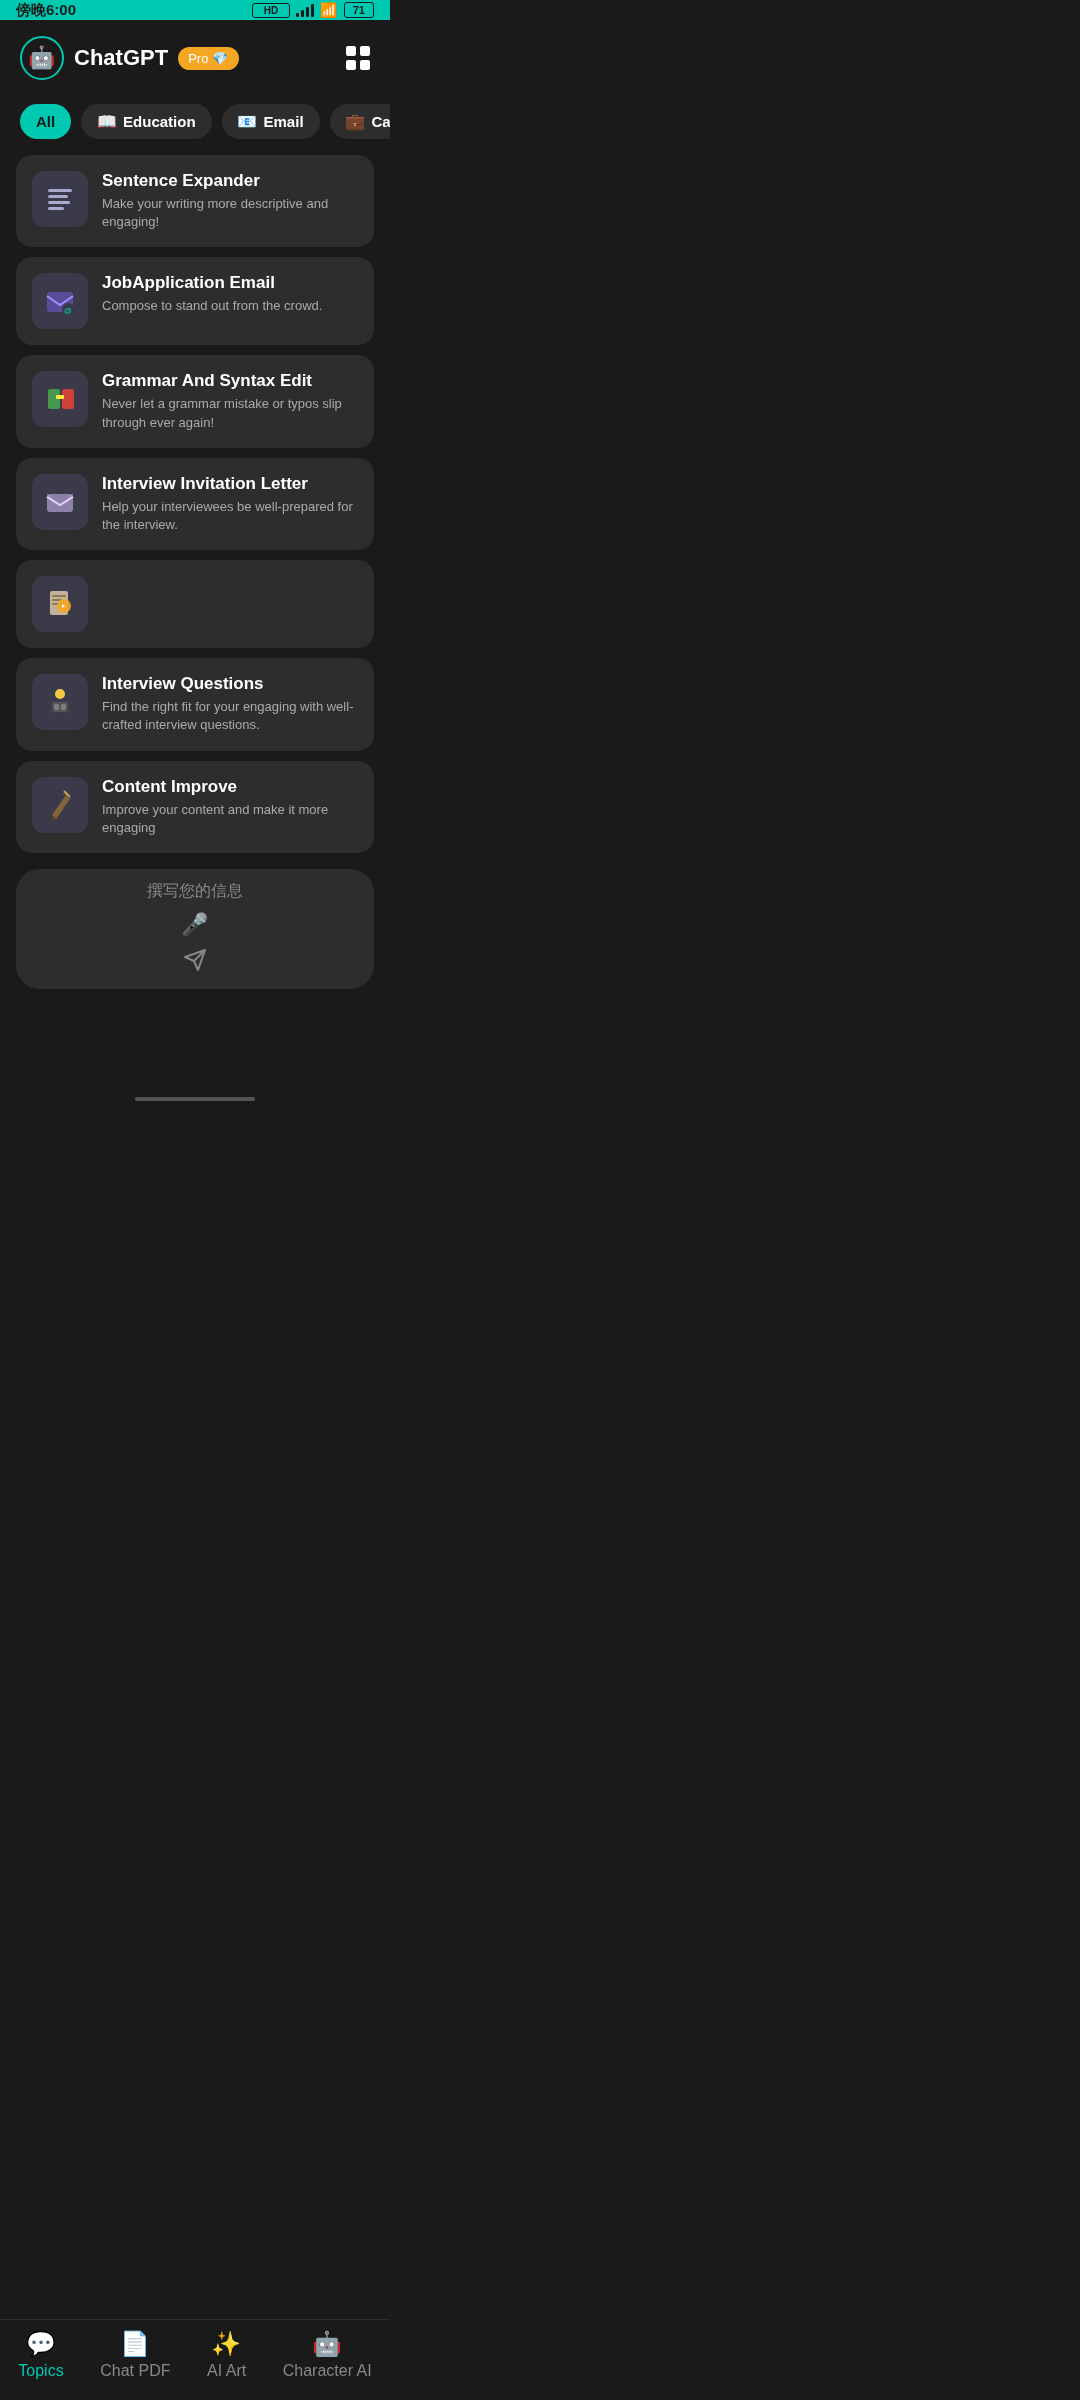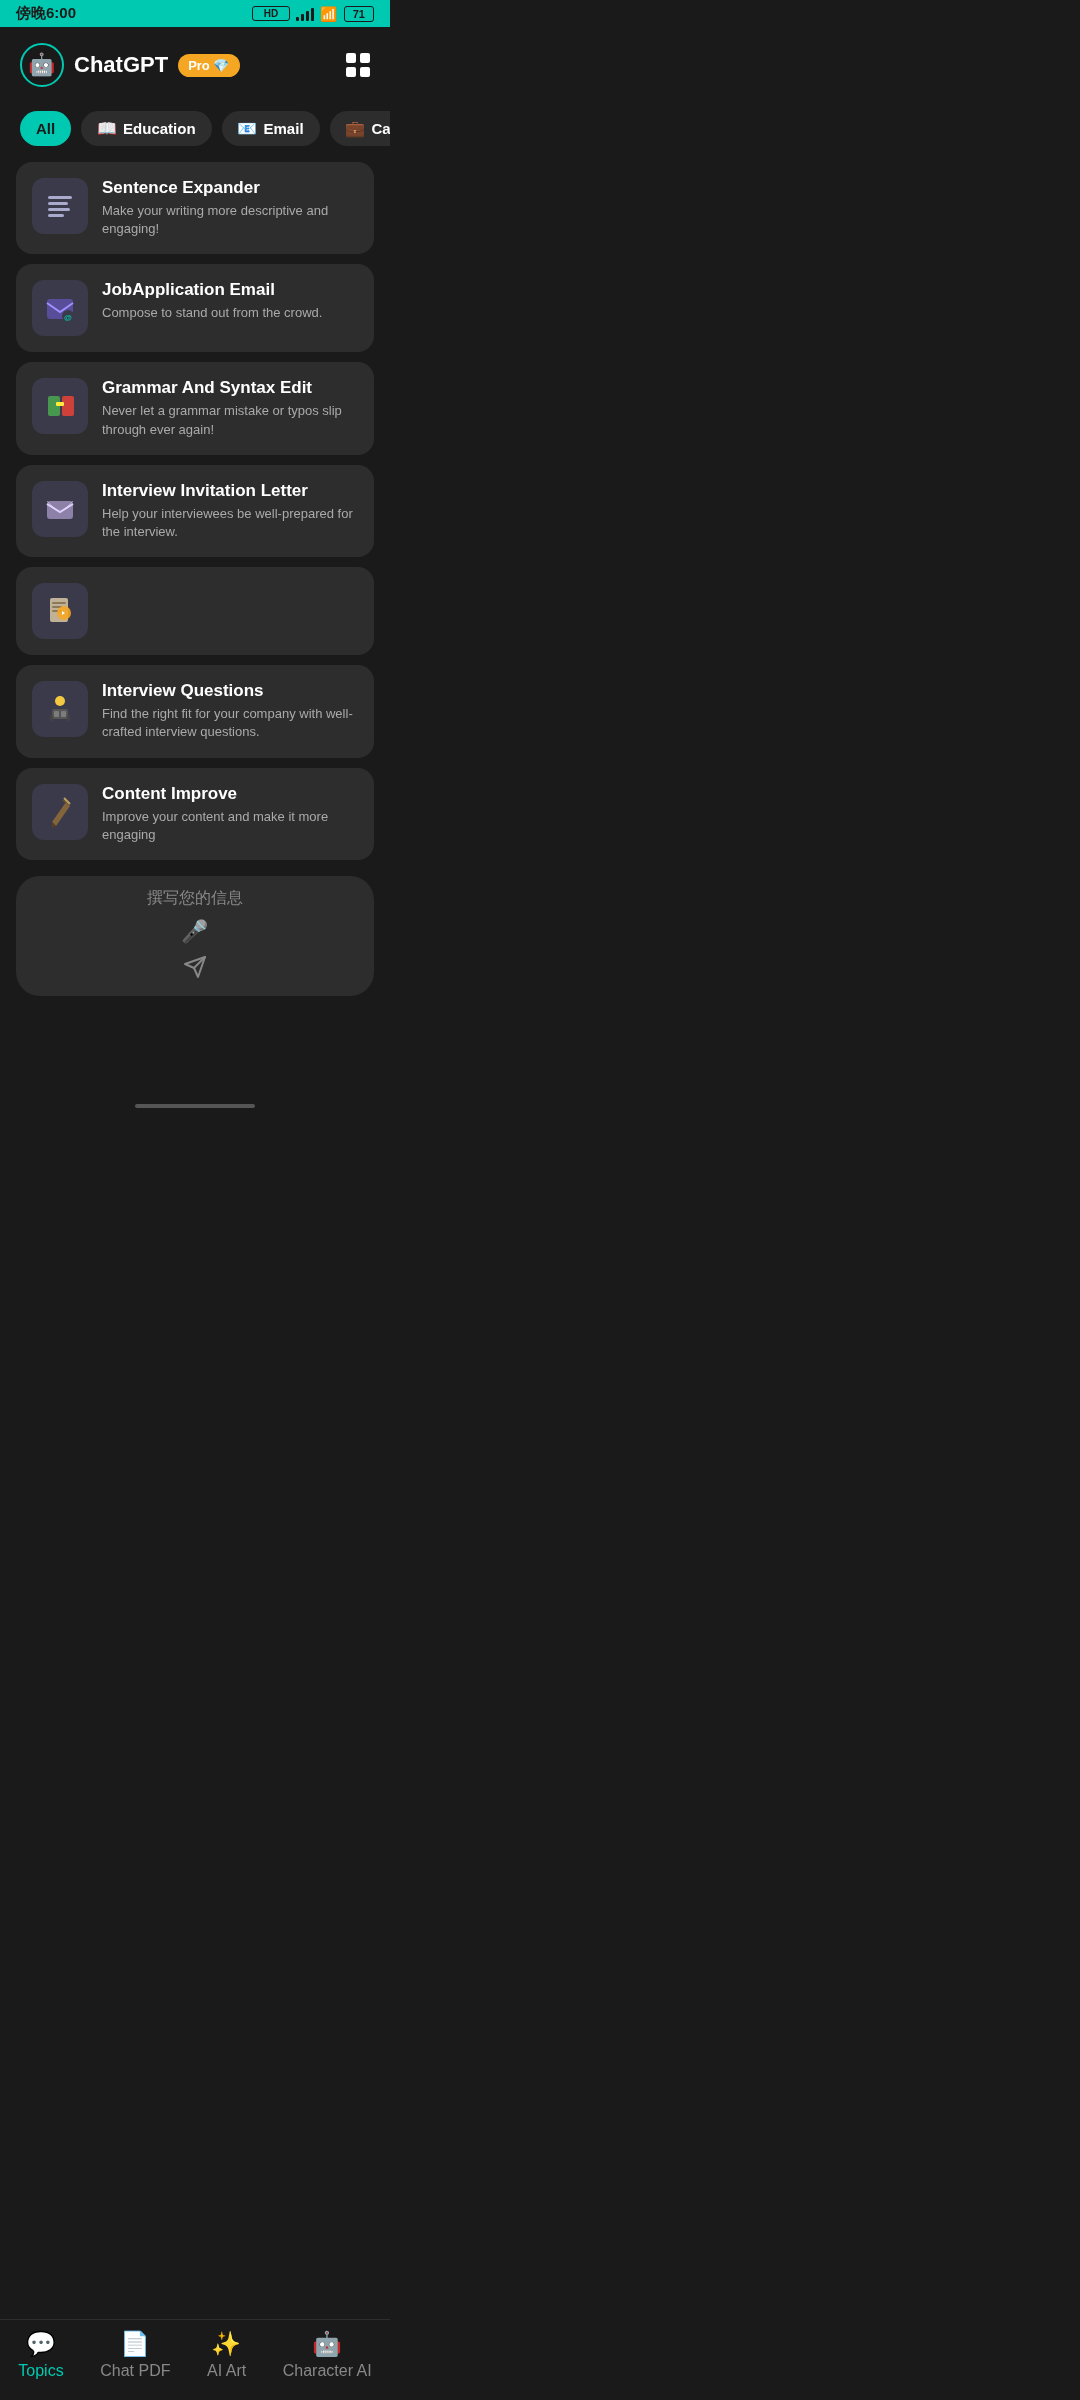--- a/index.html
+++ b/index.html
@@ -15,21 +15,21 @@
       background-color: #1a1a1a;
       font-family: -apple-system, BlinkMacSystemFont, 'Segoe UI', sans-serif;
       color: #ffffff;
       overflow-x: hidden;
       position: relative;
     }
 
     
     .status-bar {
       background-color: #00c9b1;
-      height: 27px;
+      height: 20px;
       display: flex;
       align-items: center;
       justify-content: space-between;
       padding: 0 16px;
     }
 
     .status-time {
       font-size: 15px;
       font-weight: 600;
       color: #1a1a1a;
@@ -89,21 +89,21 @@
     .app-title {
       font-size: 22px;
       font-weight: 700;
       color: #ffffff;
     }
 
     .pro-badge {
       background: #f5a623;
       color: white;
       font-size: 13px;
-      font-weight: 700;
+      font-weight: 400;
       padding: 4px 10px;
       border-radius: 16px;
       display: flex;
       align-items: center;
       gap: 4px;
     }
 
     .grid-icon {
       display: grid;
       grid-template-columns: 1fr 1fr;
@@ -468,21 +468,21 @@
           <circle cx="18" cy="10" r="5" fill="#f5c842"></circle>
           <rect x="10" y="18" width="16" height="10" rx="2" fill="#555555"></rect>
           <rect x="12" y="20" width="5" height="6" rx="1" fill="#7c7c7c"></rect>
           <rect x="19" y="20" width="5" height="6" rx="1" fill="#7c7c7c"></rect>
           <rect x="8" y="24" width="3" height="6" rx="1" fill="#444444"></rect>
           <rect x="25" y="24" width="3" height="6" rx="1" fill="#444444"></rect>
         </svg>
       </div>
       <div class="tool-info">
         <div class="tool-name">Interview Questions</div>
-        <div class="tool-desc">Find the right fit for your company with well-crafted interview questions.</div>
+        <div class="tool-desc">Find the right fit for your engaging with well-crafted interview questions.</div>
       </div>
     </div>
 
     <div class="tool-card">
       <div class="tool-icon tool-icon-content">
         <svg width="36" height="36" viewBox="0 0 36 36" fill="none" xmlns="http://www.w3.org/2000/svg">
           <path d="M10 28 L24 8 L28 12 L14 32 Z" fill="#8b6a3a" opacity="0.9"></path>
           <path d="M24 8 L28 12 L26 10 Z" fill="#5a4020"></path>
           <path d="M14 32 L10 28 L10 34 Z" fill="#5a4020"></path>
           <path d="M20 6 L26 6 L24 10 Z" fill="#6a5030" opacity="0.8"></path>

